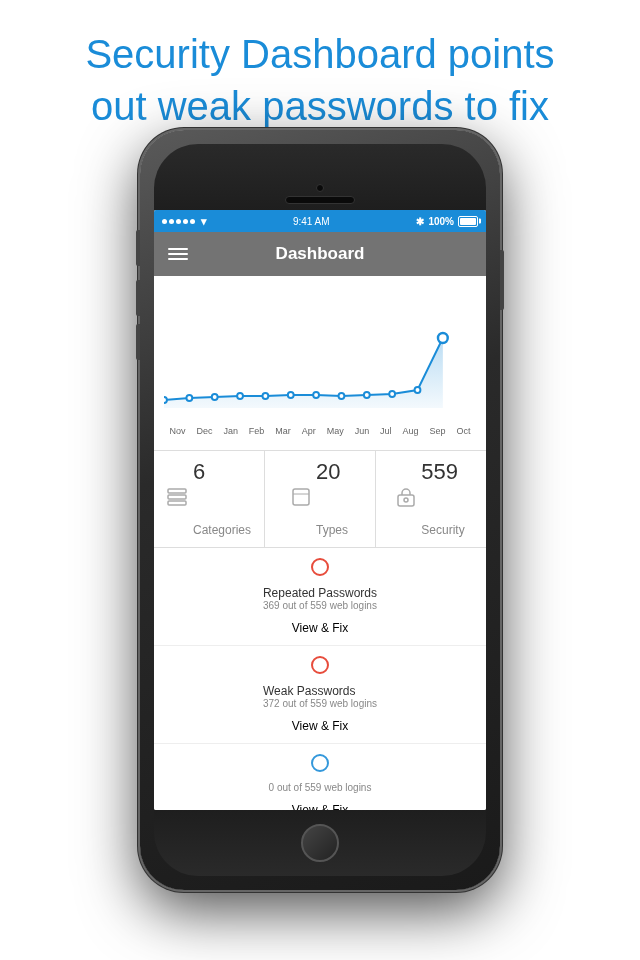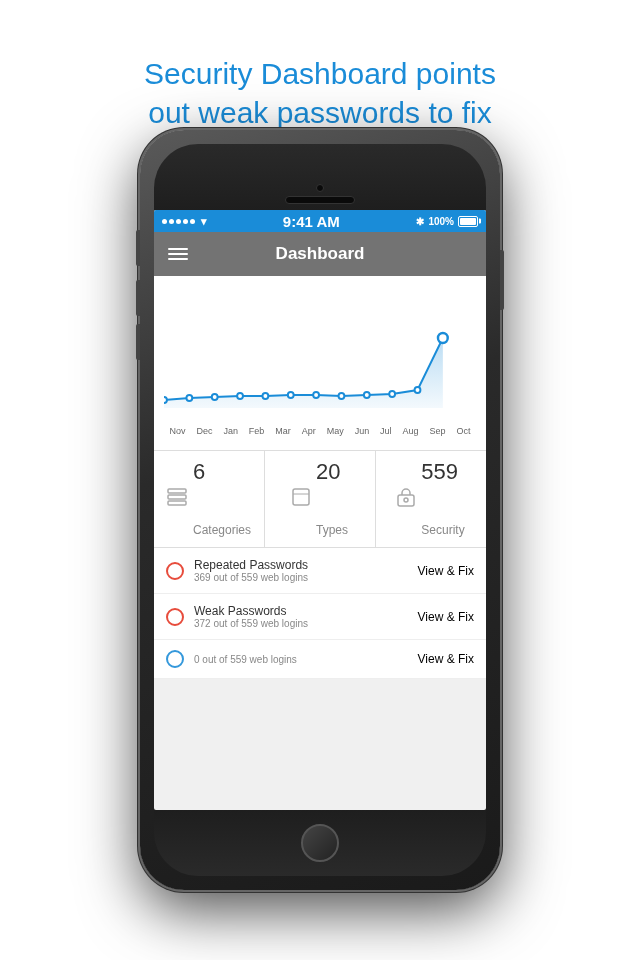--- a/index.html
+++ b/index.html
@@ -156,22 +156,22 @@
       background: white;
       border-radius: 50%;
     }
 
     .wifi-icon {
       font-size: 11px;
       margin-left: 3px;
     }
 
     .status-time {
-      font-size: 15px;
-      font-weight: 700;
+      font-size: 10px;
+      font-weight: 400;
     }
 
     .status-right {
       display: flex;
       align-items: center;
       gap: 4px;
       font-size: 10px;
     }
 
     .battery-container {
@@ -312,20 +312,21 @@
     .security-list {
       background: white;
     }
 
     .security-item {
       display: flex;
       align-items: center;
       padding: 10px 12px;
       border-bottom: 1px solid #eee;
       gap: 10px;
+      flex-direction: column;
     }
 
     .security-status {
       width: 18px;
       height: 18px;
       border-radius: 50%;
       flex-shrink: 0;
       display: flex;
       align-items: center;
       justify-content: center;
@@ -357,21 +358,21 @@
     .view-fix-btn {
       font-size: 12px;
       color: #000000;
       font-weight: 400;
       white-space: nowrap;
     }
   </style>
 </head>
 <body>
 
-<div style="text-align:center; padding: 28px 60px 16px; color: #1a8cd8; font-size: 30px; font-weight: 400; line-height: 1.3; margin-top: 26px;">
+<div style="text-align:center; padding: 28px 60px 16px; color: #1a8cd8; font-size: 40px; font-weight: 400; line-height: 1.3;">
   <span>Security Dashboard points</span><br>
   <span>out weak passwords to fix</span>
 </div>
 
 <div class="phone-container">
 
   <div class="phone-shell"></div>
 
   <div class="phone-top-bezel">
     <div class="camera-dot"></div>

